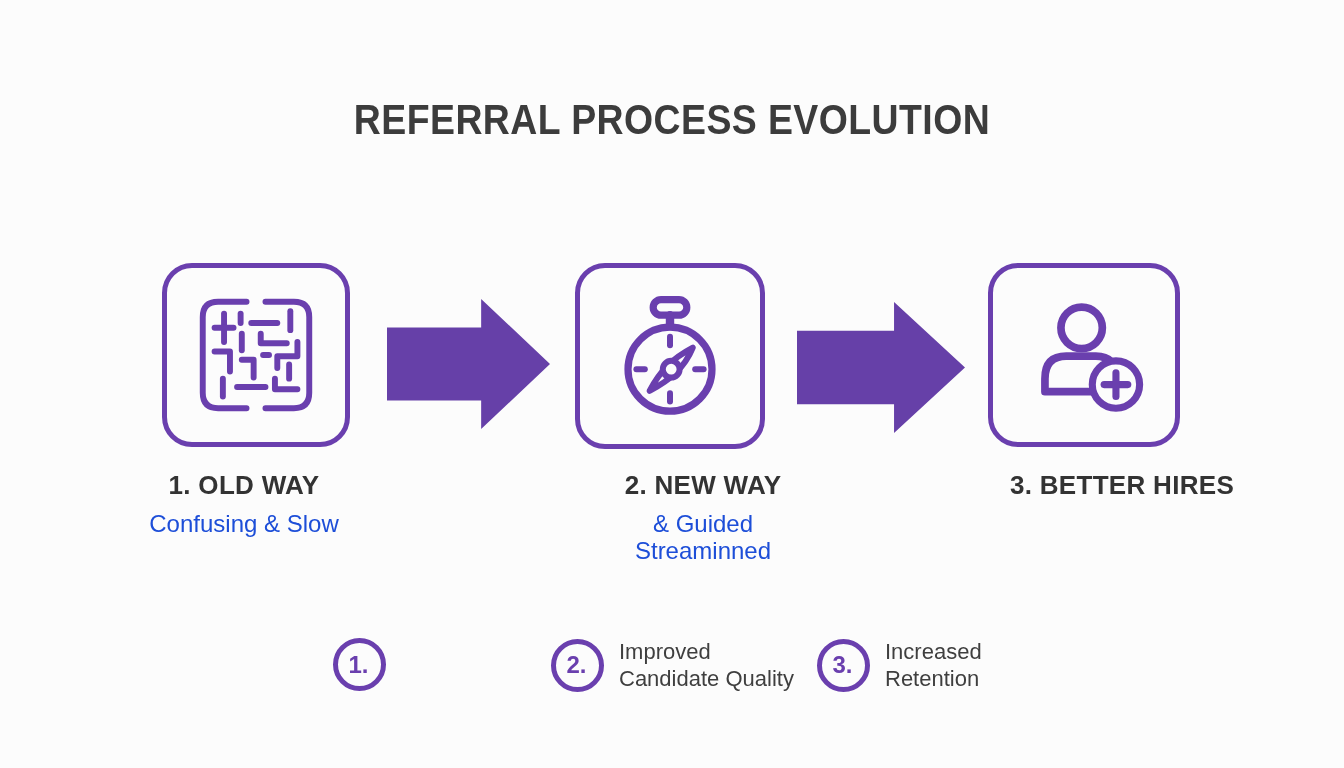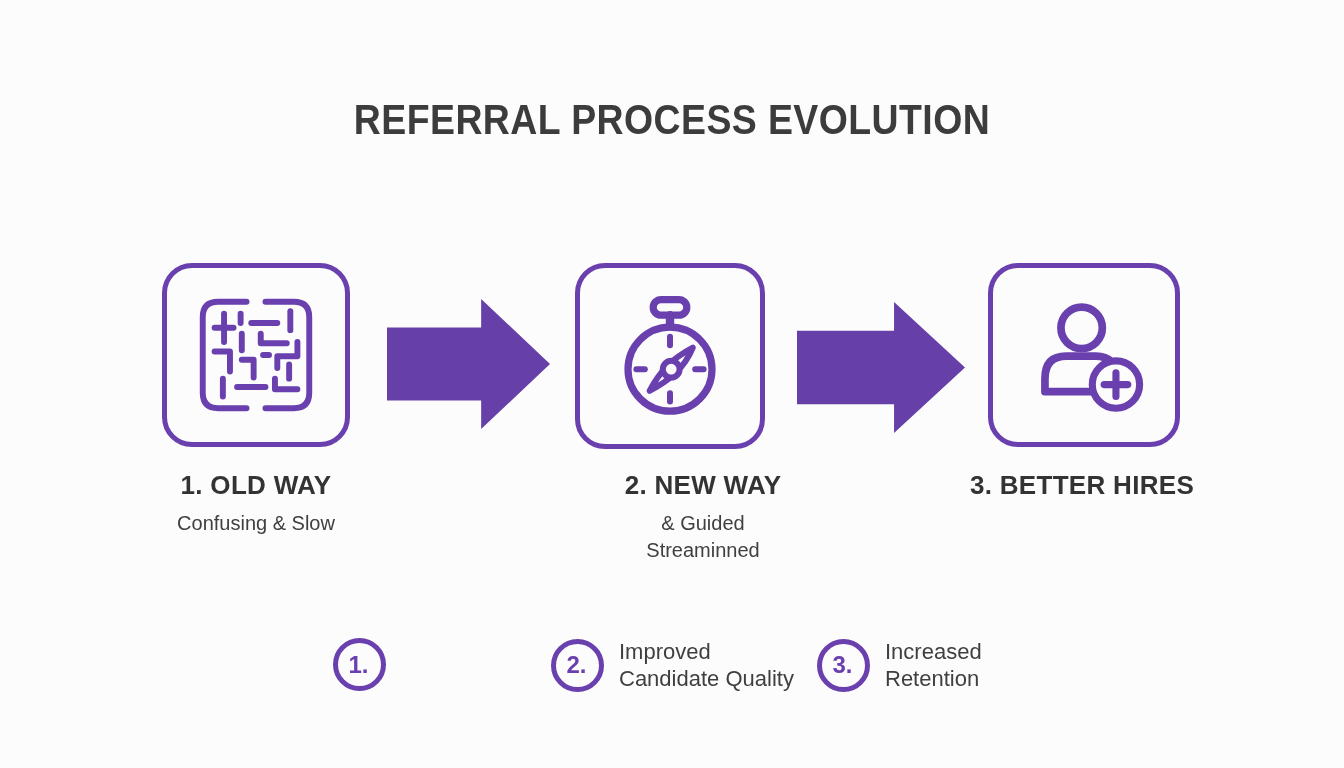--- a/index.html
+++ b/index.html
@@ -44,31 +44,31 @@
   .step-box svg{color:var(--purple);}
   
   .flow-arrow{position:absolute;color:var(--arrow);}
   .arrow-1{left:387px;top:299px;width:163px;height:130px;}
   .arrow-2{left:797px;top:302px;width:168px;height:131px;}
   
   .step-label{
     position:absolute;top:470px;
     text-align:center;
   }
-  .label-1{left:126px;width:260px;}
+  .label-1{left:114px;width:260px;}
   .label-2{left:573px;width:260px;}
-  .label-3{left:942px;width:280px;}
+  .label-3{left:982px;width:280px;}
   .step-heading{
     font-size:26px;font-weight:700;color:#333333;
     letter-spacing:.3px;
     margin-bottom:9px;
     white-space:nowrap;
   }
   .step-subtitle{
-    font-size:20px;font-weight:400;color:#404040;
+    font-size:24px;font-weight:400;color:#1d4ed8;
     line-height:27px;
   }
   
   .benefit{
     position:absolute;top:638px;
     display:flex;align-items:center;
   }
   .benefit-1{left:333px;}
   .benefit-2{left:551px;}
   .benefit-3{left:817px;}

